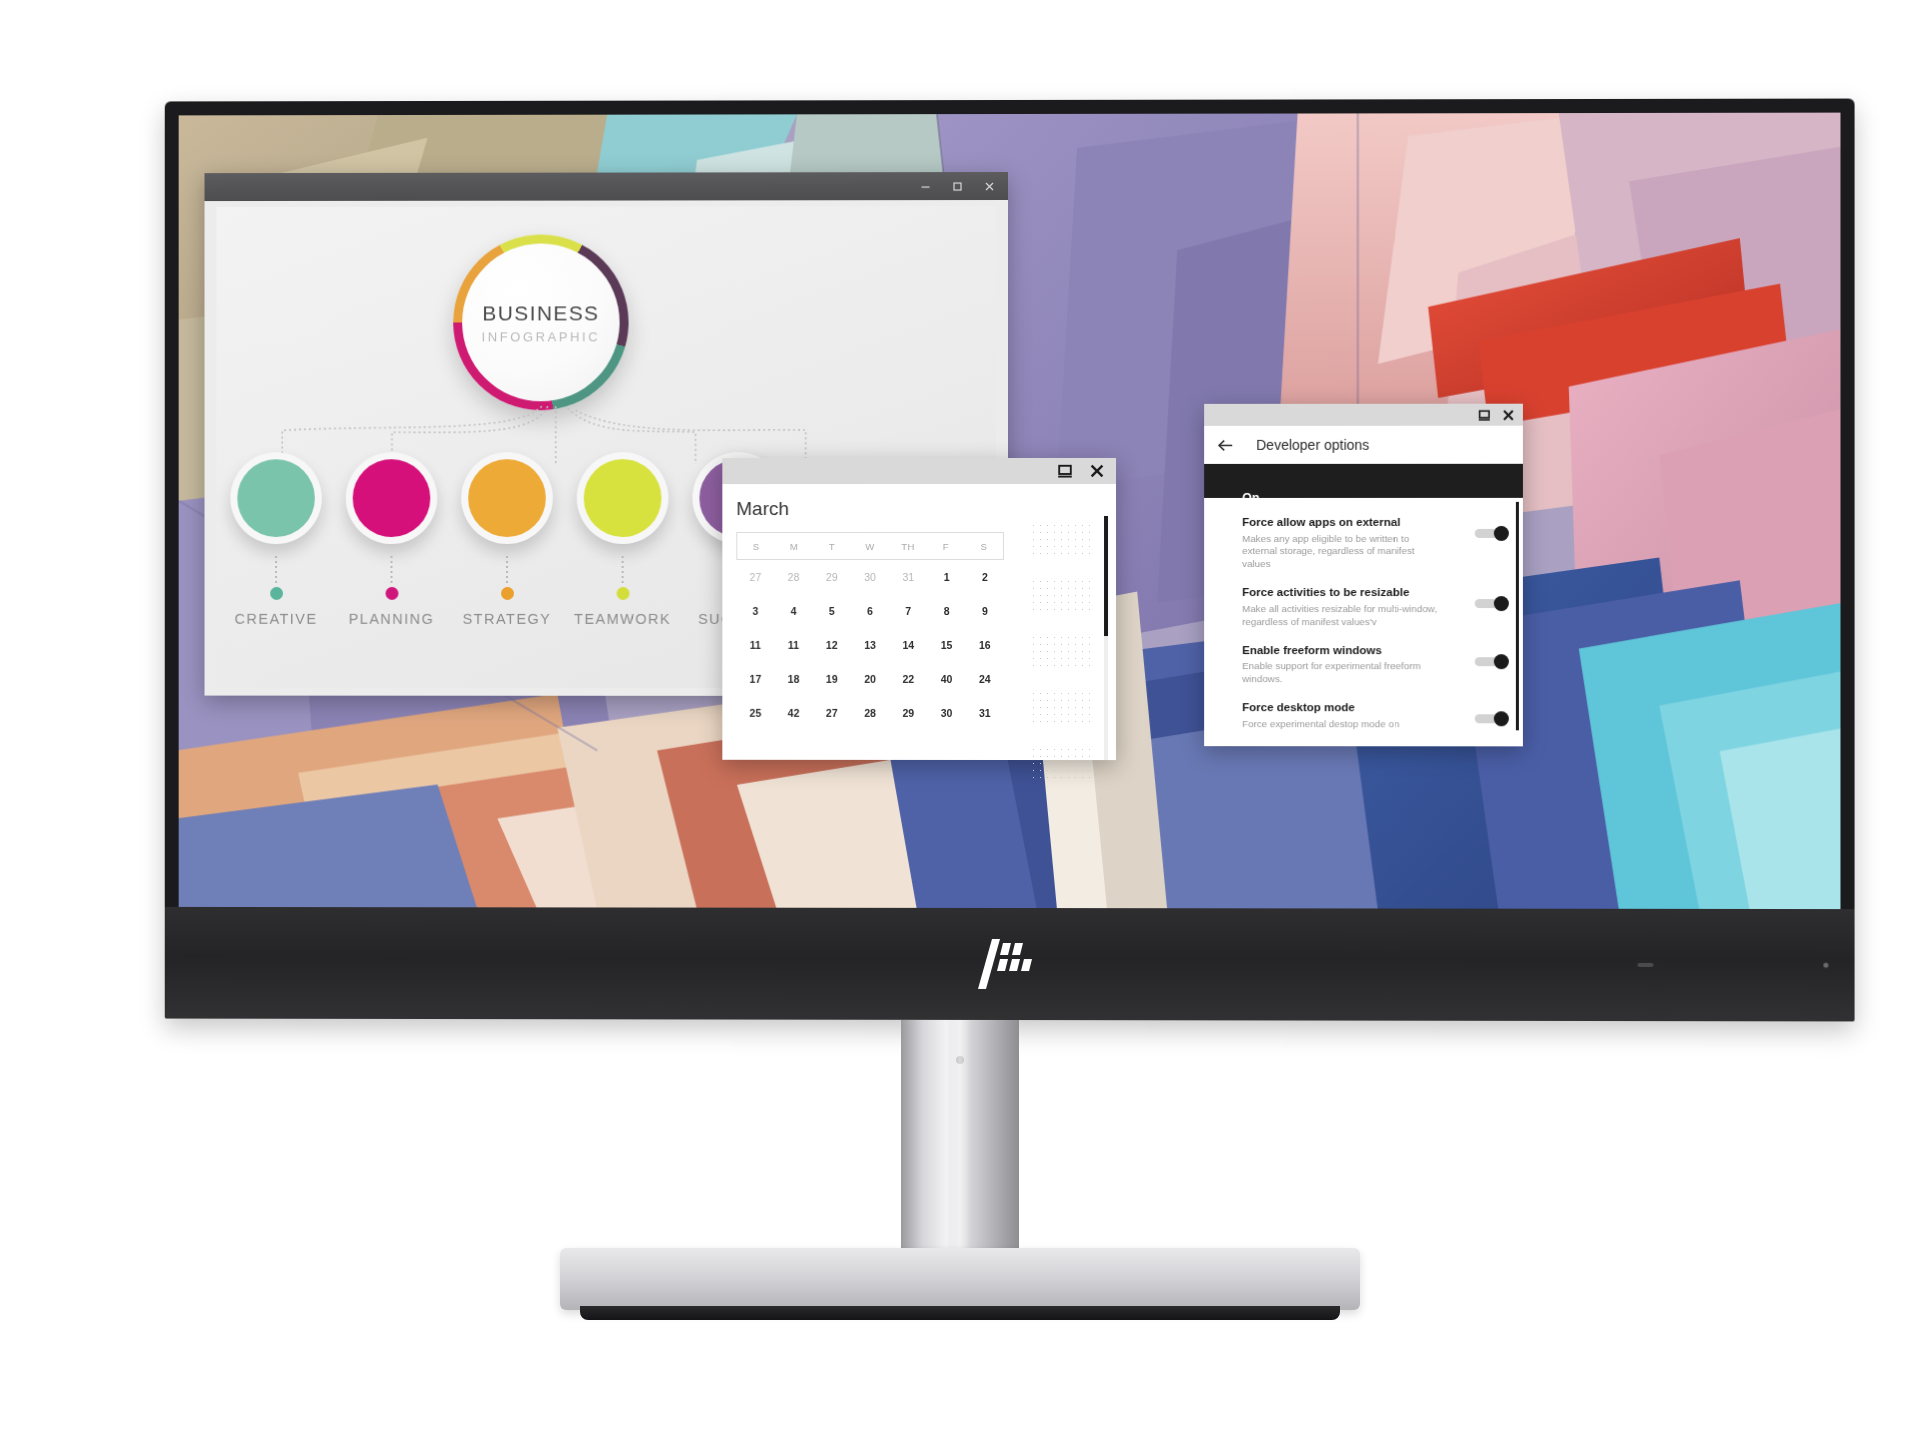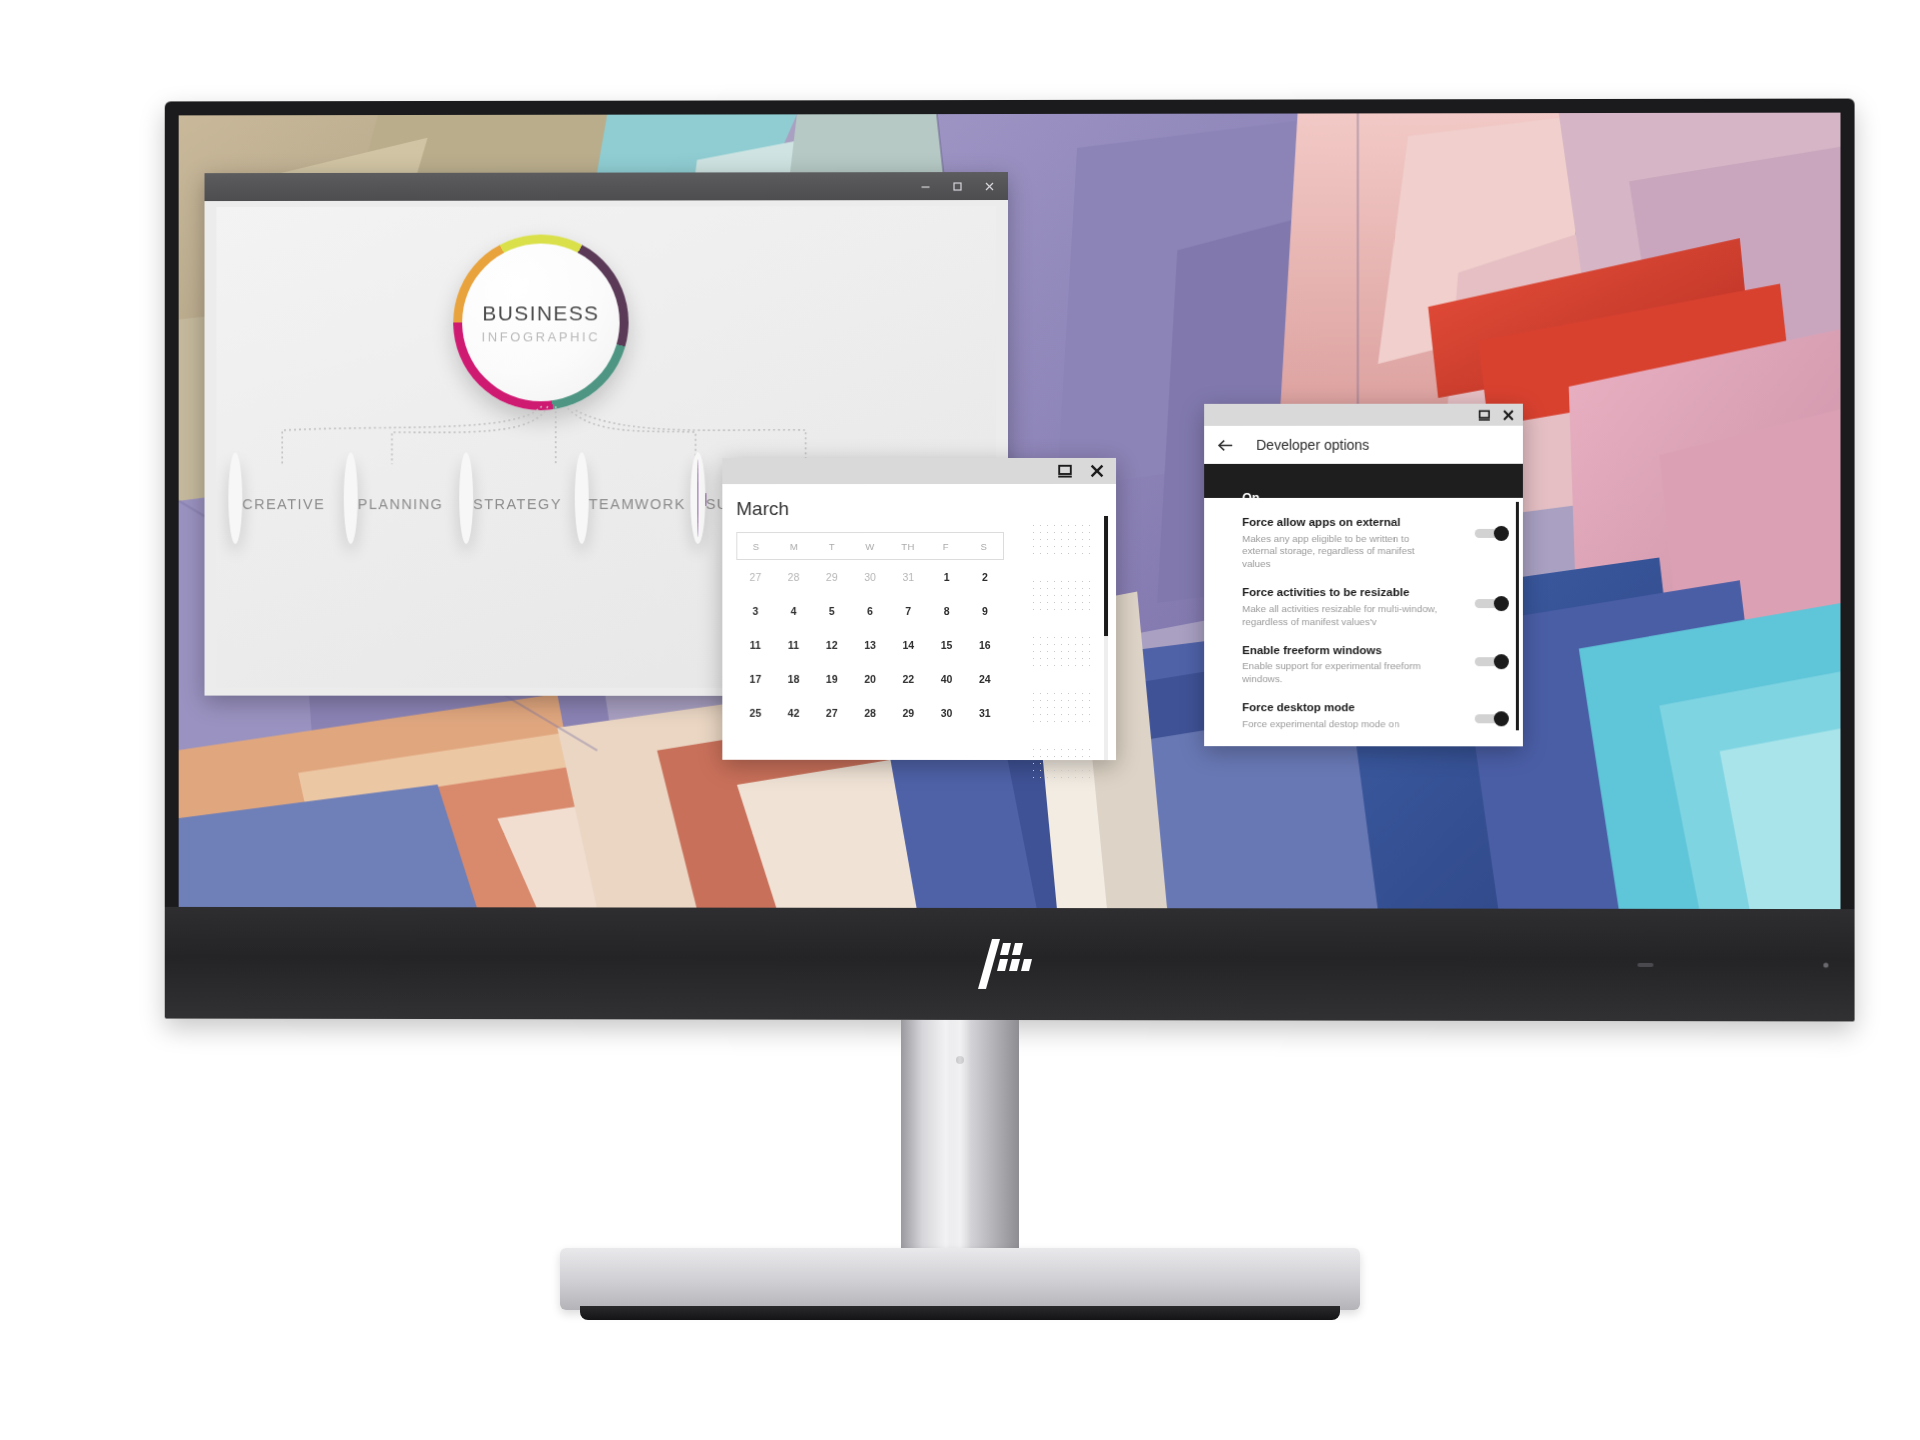--- a/index.html
+++ b/index.html
@@ -118,21 +118,21 @@
   .hub-ring::after { content:""; position:absolute; inset:9px; border-radius:50%;
               background: radial-gradient(circle at 35% 28%, #ffffff 0%, #fbfbfb 55%, #f0f0f0 100%); }
   .hub-text { position:absolute; inset:0; display:flex; flex-direction:column;
               align-items:center; justify-content:center; z-index:2; }
   .hub-text .t1 { font-size: 21px; letter-spacing: 1.4px; color:#4a4a4a; }
   .hub-text .t2 { font-size: 13px; letter-spacing: 2.6px; color:#b9b9b9; margin-top:4px; }
 
   .connectors { position:absolute; left:0; top:196px; width:100%; height:66px; }
 
   .nodes { position:absolute; left: 12px; top: 246px; width: 100%; display:flex; gap: 20px; }
-  .node { width: 96px; display:flex; flex-direction:row; align-items:center; }
+  .node { width: 96px; display:flex; flex-direction:column; align-items:center; }
   .node-circle { width: 92px; height: 92px; border-radius:50%;
                  background:#f7f7f7; padding: 7px;
                  box-shadow: 0 9px 16px rgba(0,0,0,0.16); }
   .node-circle i { display:block; width:100%; height:100%; border-radius:50%; }
   .node-stem { width:2px; height: 28px; margin-top: 12px;
                background: repeating-linear-gradient(180deg,#b9b9b9 0 2px, transparent 2px 5px); }
   .node-dot { width: 13px; height: 13px; border-radius:50%; margin-top: 3px; }
   .node-label { margin-top: 11px; font-size: 14.5px; letter-spacing: 1.5px; color:#8c8c8c; white-space:nowrap; }
 
   

